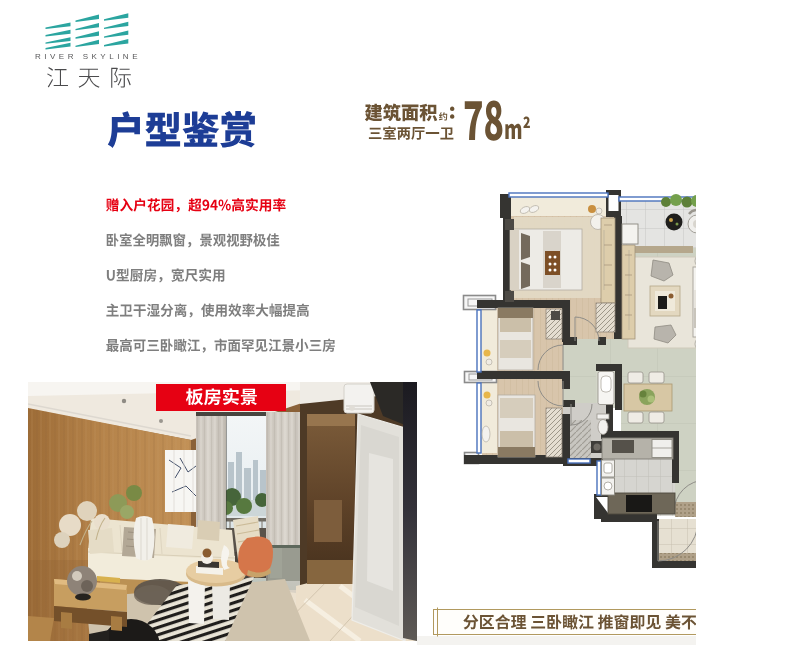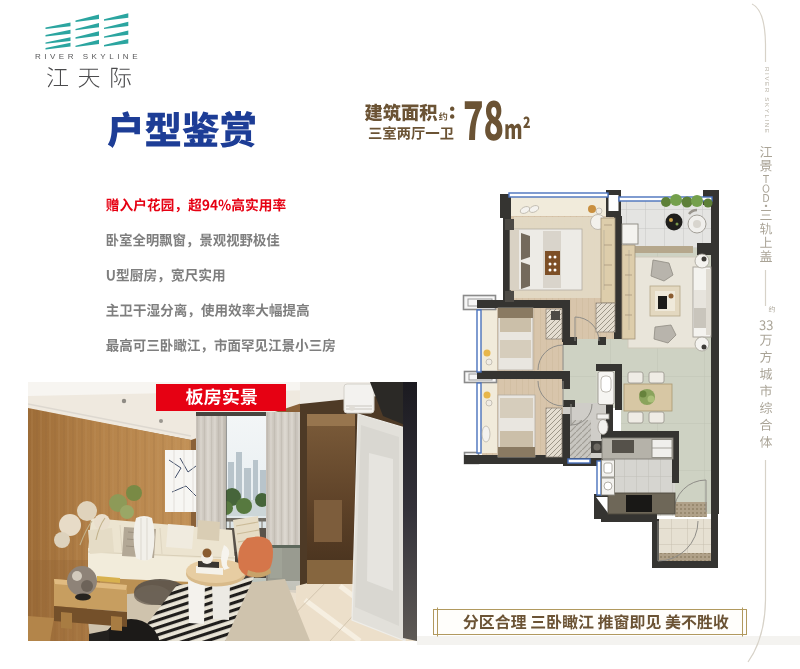--- a/index.html
+++ b/index.html
@@ -1,14 +1,14 @@
 <!DOCTYPE html>
 <html><head><meta charset="utf-8"><style>
 html,body{margin:0;padding:0;background:#ffffff;}
-#page{position:relative;width:800px;height:669px;overflow:hidden;background:#ffffff;font-family:"Liberation Sans",sans-serif;}
+#page{position:relative;width:696px;height:669px;overflow:hidden;background:#ffffff;font-family:"Liberation Sans",sans-serif;}
 </style></head><body>
 <div id="page">
 <svg width="800" height="669" viewBox="0 0 800 669">
 
 <path d="M45.5,27.599999999999998 L70.5,22.4 L70.5,26.299999999999997 L45.5,28.999999999999996 Z" fill="#2ba5a0"></path>
 <path d="M45.5,35.0 L70.5,29.8 L70.5,33.7 L45.5,36.4 Z" fill="#2ba5a0"></path>
 <path d="M45.5,42.400000000000006 L70.5,37.2 L70.5,41.1 L45.5,43.800000000000004 Z" fill="#2ba5a0"></path>
 <path d="M45.5,48.0 L70.5,42.8 L70.5,46.4 L45.5,49.4 Z" fill="#2ba5a0"></path>
 <path d="M75.5,20.5 L99.0,14.5 L99.0,18.9 L75.5,21.9 Z" fill="#2ba5a0"></path>
 <path d="M75.5,28.9 L99.0,22.9 L99.0,27.299999999999997 L75.5,30.299999999999997 Z" fill="#2ba5a0"></path>

